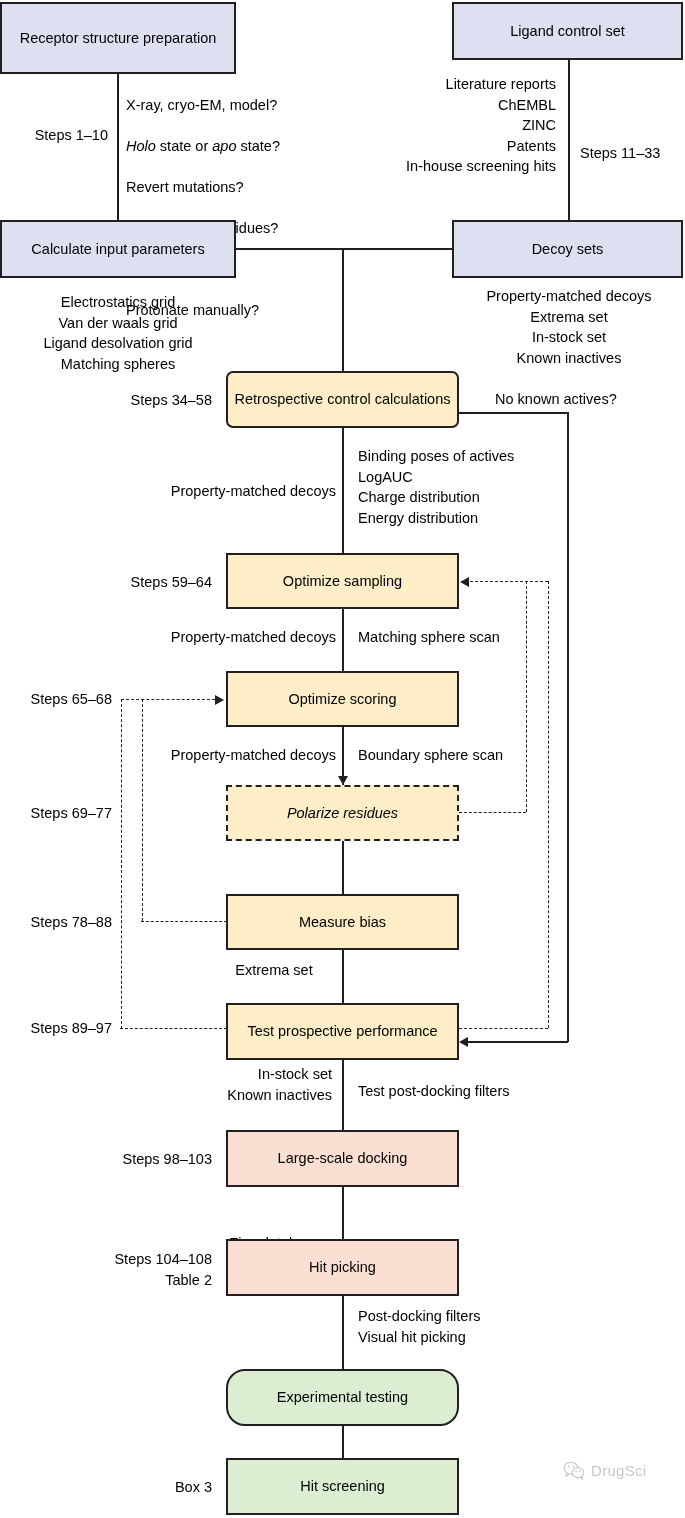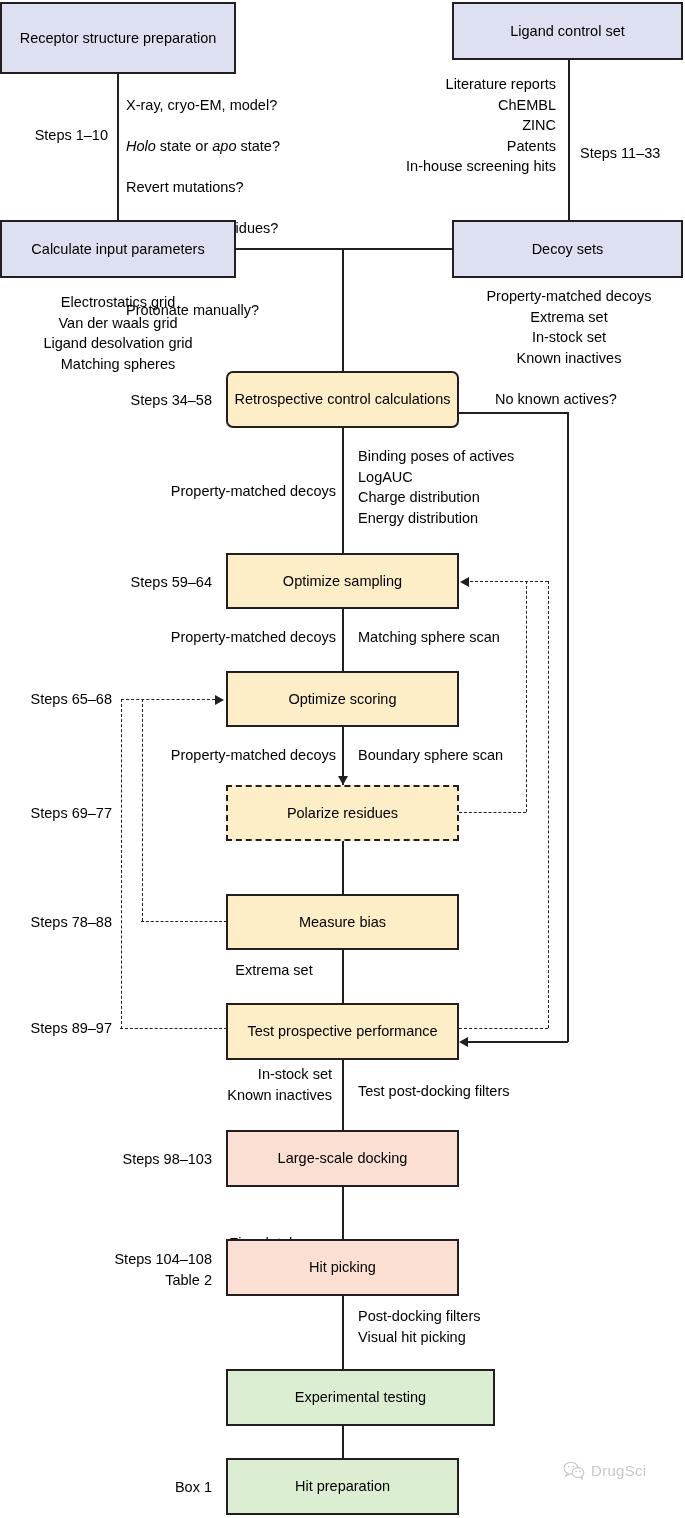--- a/index.html
+++ b/index.html
@@ -28,21 +28,21 @@
     text-align: center;
     font-size: 14.5px;
     line-height: 1.25;
     padding: 2px 6px;
     z-index: 5;
   }
   .box.blue   { background: #dce0f0; }
   .box.yellow { background: #fdeec7; }
   .box.pink   { background: #fbdfd2; }
   .box.green  { background: #dceed2; }
-  .box.dashed { border-style: dashed; border-width: 2.5px; }
+  .box.dashed { border-style: dashed; border-width: 2.5px; font-style: italic; }
 
   
   .txt {
     position: absolute;
     font-size: 14.5px;
     line-height: 1.42;
     white-space: pre-line;
     z-index: 4;
   }
   .txt.left   { text-align: left; }
@@ -270,31 +270,31 @@
     <span>Hit picking</span>
   </div>
 
   <div class="txt right" style="left:90px; top:1249px; width:122px;">Steps 104–108
 Table 2</div>
 
   <div class="ln v" style="left:342px; top:1296px; height:73px;"></div>
   <div class="txt left" style="left:358px; top:1306px; width:220px;">Post-docking filters
 Visual hit picking</div>
 
-  <div class="box green" style="left:226px; top:1369px; width:269px; height:57px;">
+  <div class="box green" style="left:226px; top:1369px; width:233px; height:57px;border-radius:19px;">
     <span>Experimental testing</span>
   </div>
 
   <div class="ln v" style="left:342px; top:1426px; height:32px;"></div>
 
   <div class="box green" style="left:226px; top:1458px; width:233px; height:57px;">
-    <span>Hit preparation</span>
-  </div>
-
-  <div class="txt right" style="left:90px; top:1477px; width:122px;">Box 1</div>
+    <span>Hit screening</span>
+  </div>
+
+  <div class="txt right" style="left:90px; top:1477px; width:122px;">Box 3</div>
 
   <div id="watermark">
     <span>
       <svg width="22" height="19" viewBox="0 0 22 19" fill="none" stroke="#9a9a9a" stroke-width="1.1">
         <ellipse cx="8" cy="7.2" rx="7" ry="5.9"></ellipse>
         <path d="M4.2 12.2 L2.6 15.2 L6.0 13.4" stroke-linejoin="round" fill="none"></path>
         <circle cx="5.6" cy="5.6" r="0.9" fill="#9a9a9a" stroke="none"></circle>
         <circle cx="10.4" cy="5.6" r="0.9" fill="#9a9a9a" stroke="none"></circle>
         <ellipse cx="15" cy="11.6" rx="5.8" ry="5.0" fill="#ffffff"></ellipse>
         <path d="M17.6 16.0 L19.2 18.3 L19.4 15.6" stroke-linejoin="round" fill="none"></path>

